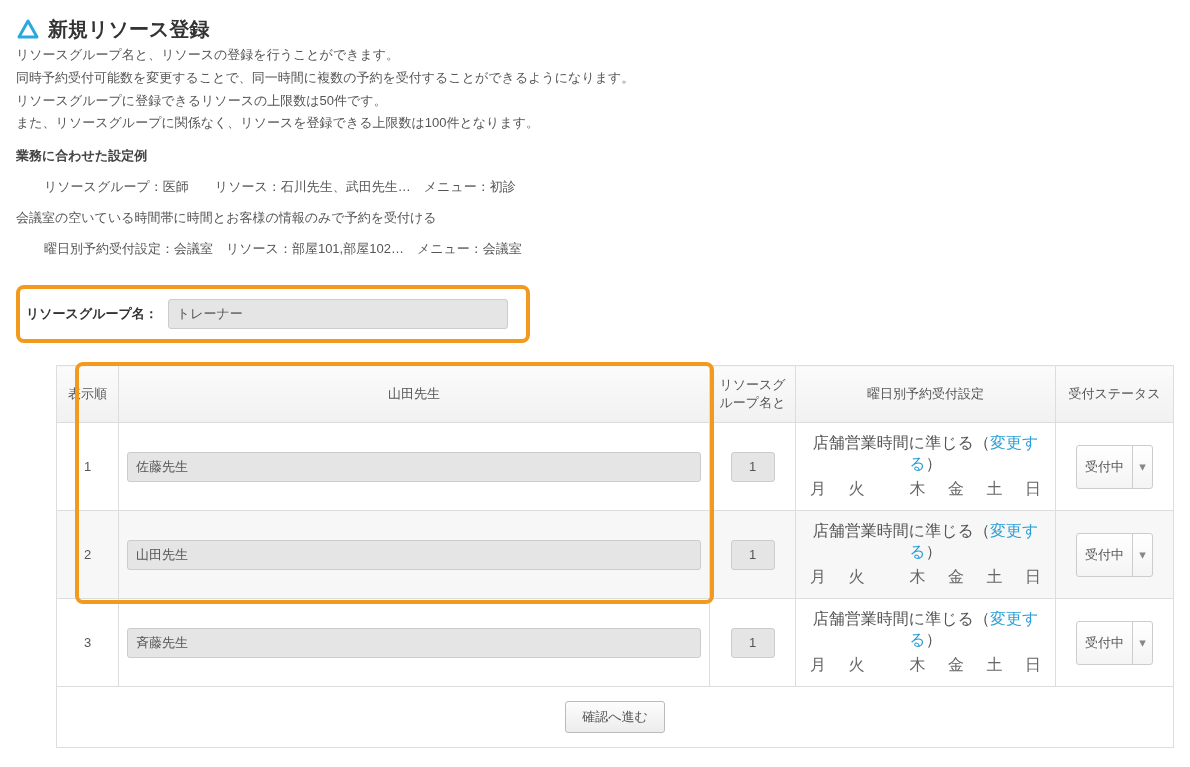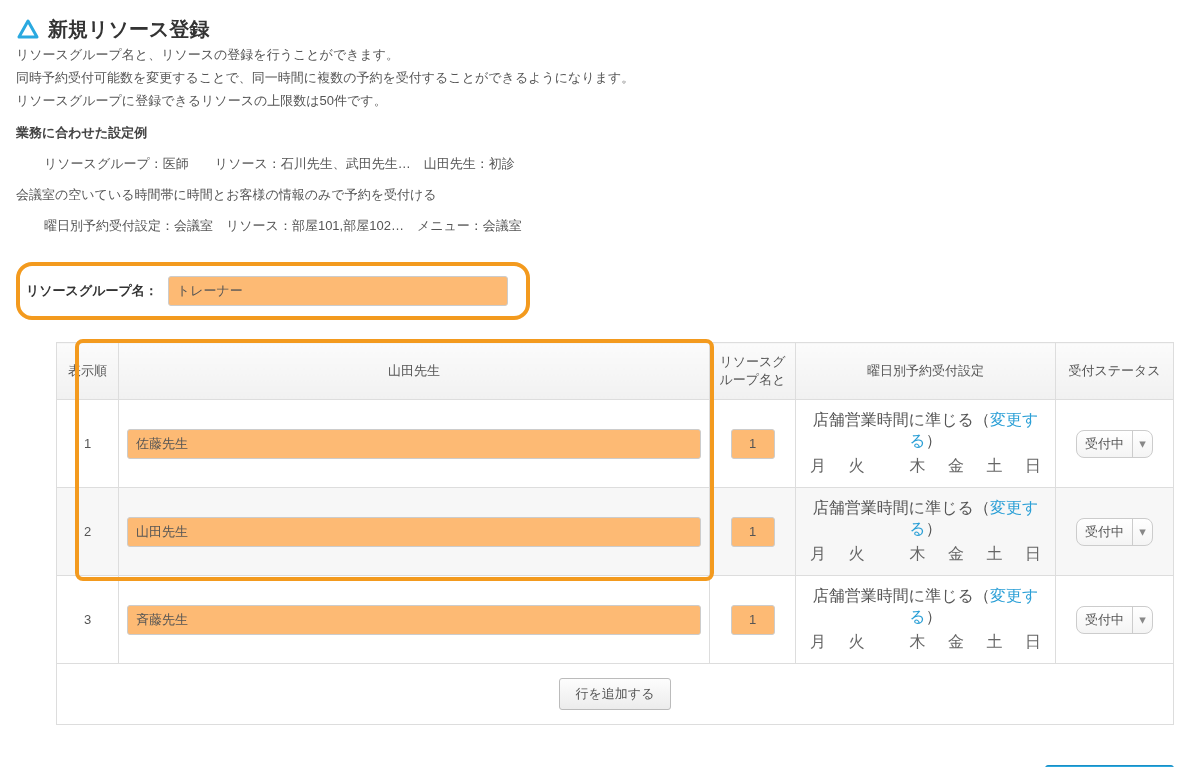--- a/index.html
+++ b/index.html
@@ -33,32 +33,32 @@
   .example-title { font-weight: bold; color:#444; }
   .example-indent { margin-left: 28px; }
 
   .group-name-row {
     display: inline-flex;
     align-items: center;
     gap: 10px;
     margin-top: 14px;
     padding: 10px 18px 10px 6px;
     border: 4px solid #f39a1e;
-    border-radius: 16px;
+    border-radius: 8px;
     background: #fff;
   }
   .group-name-label { font-weight: bold; color:#333; }
   .text-input {
     height: 30px;
     padding: 4px 8px;
     border: 1px solid #ccc;
     border-radius: 3px;
     font-size: 13px;
     color: #555;
-    background:#fdba74;
+    background:#e5e5e5;
   }
   .group-name-input { width: 340px; }
 
   table.resource-table {
     width: 100%;
     border-collapse: collapse;
     margin-top: 22px;
     table-layout: fixed;
   }
   .resource-table th, .resource-table td {
@@ -85,23 +85,23 @@
   .resource-name-input { width: 100%; }
   .count-input { width: 44px; text-align: center; }
 
   .day-settings { font-size: 16px; }
   .day-line1 { margin-bottom: 4px; }
   .change-link { color:#2a9fd6; cursor:pointer; }
   .day-labels { display:flex; justify-content:space-between; padding: 0 6px; color:#666; }
 
   .status-select {
     display:inline-flex; align-items:center;
-    border:1px solid #ccc; border-radius:8px;
+    border:1px solid #ccc; border-radius:3px;
     background:linear-gradient(#fff,#f4f4f4);
-    height:28px; min-width:74px;
+    height:44px; min-width:74px;
   }
   .status-select span { padding:0 8px; }
   .status-caret {
     border-left:1px solid #ccc;
     width:20px; height:100%;
     display:flex; align-items:center; justify-content:center;
     color:#888;
   }
 
   .add-row-cell { padding: 14px 0 !important; }
@@ -149,25 +149,26 @@
       <path d="M12 3 L21 19 L3 19 Z" fill="none" stroke="#2aa9e0" stroke-width="3" stroke-linejoin="round"></path>
     </svg>
   </span>
   <h1>新規リソース登録</h1>
 </div>
 
 <div class="description">
   <p>リソースグループ名と、リソースの登録を行うことができます。</p>
   <p>同時予約受付可能数を変更することで、同一時間に複数の予約を受付することができるようになります。</p>
   <p>リソースグループに登録できるリソースの上限数は50件です。</p>
+  <p>また、リソースグループに関係なく、リソースを登録できる上限数は100件となります。</p>
 </div>
 
 <div class="example-block">
   <p class="example-title">業務に合わせた設定例</p>
-  <p class="example-indent">リソースグループ：医師　　リソース：石川先生、武田先生…　山田先生：初診</p>
+  <p class="example-indent">リソースグループ：医師　　リソース：石川先生、武田先生…　メニュー：初診</p>
   <p>会議室の空いている時間帯に時間とお客様の情報のみで予約を受付ける</p>
   <p class="example-indent">曜日別予約受付設定：会議室　リソース：部屋101,部屋102…　メニュー：会議室</p>
 </div>
 
 <div class="group-name-row">
   <span class="group-name-label">リソースグループ名：</span>
   <input class="text-input group-name-input" value="トレーナー" style="">
 </div>
 
 <div class="table-wrap">
@@ -281,21 +282,21 @@
       <div class="status-select">
         <span>受付中</span>
         <span class="status-caret">▾</span>
       </div>
     </td>
   </tr>
 </tbody>
   <tfoot>
     <tr>
           <td colspan="5" class="add-row-cell">
-      <span class="add-row-btn">行を追加する</span>
+      <span class="add-row-btn">確認へ進む</span>
     </td>
         </tr>
   </tfoot>
 </table>
 <div class="highlight-box" id="name-col-highlight" style="left: 58.5px; top: -3.5px; width: 639px; height: 242px;"></div>
 </div>
 
 <div class="footer-actions">
   <button class="primary-btn">確認へ進む</button>
 </div>

